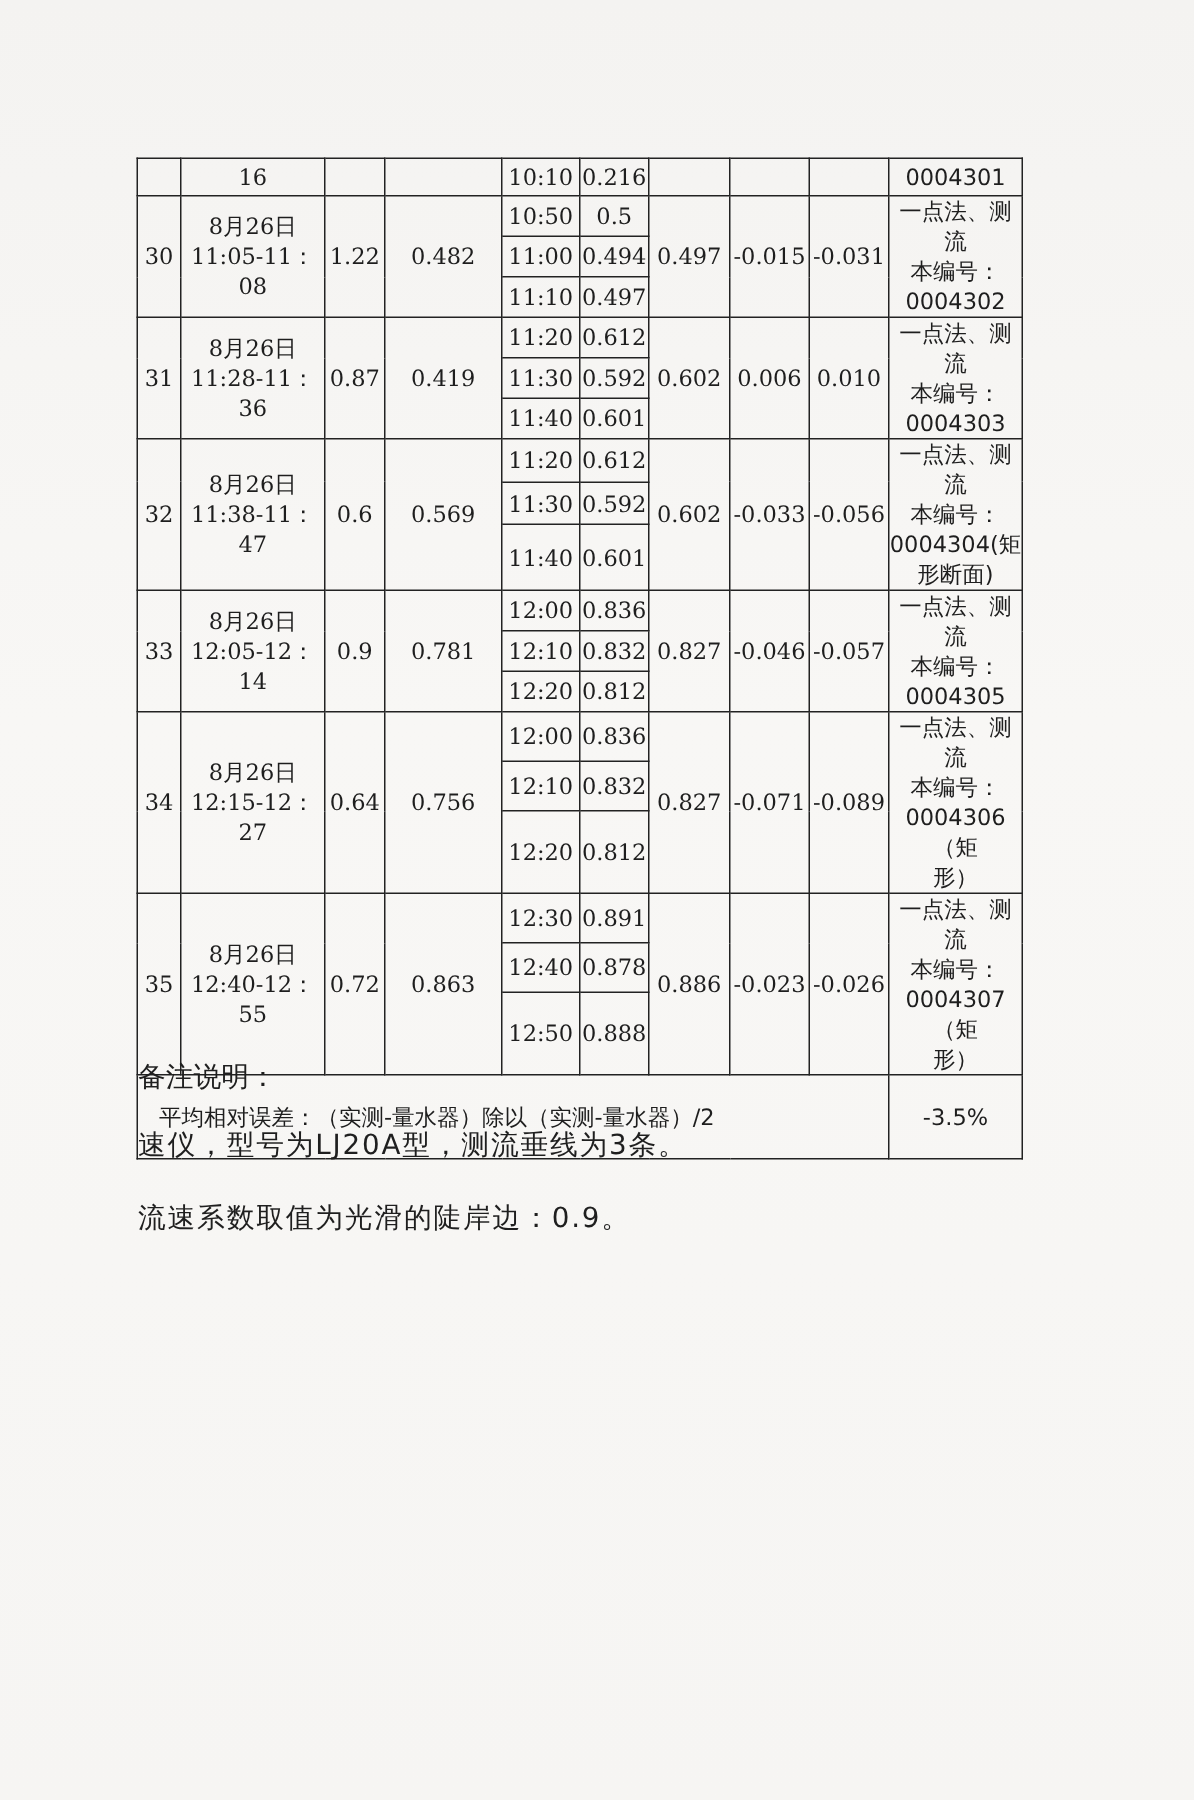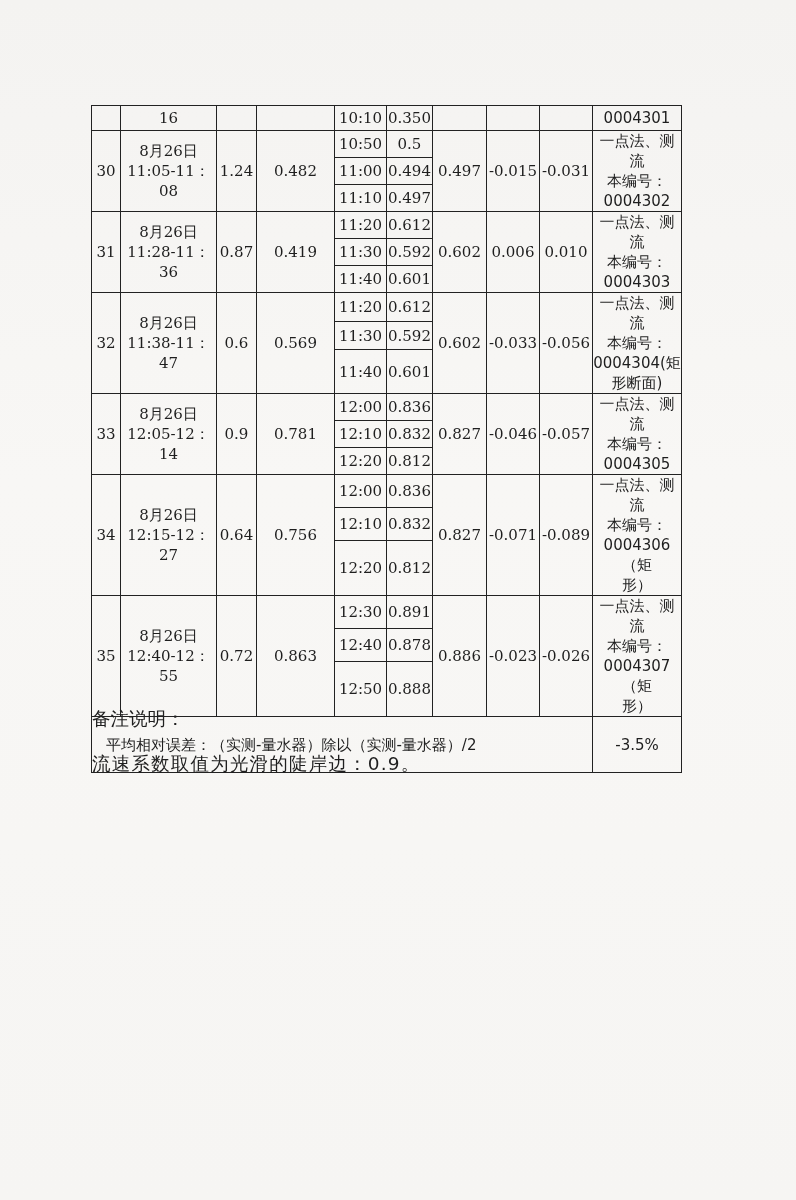--- a/index.html
+++ b/index.html
@@ -40,35 +40,35 @@
         <col style="width:89px">
   </colgroup>
 
   <tbody>
         <tr style="height:25px">
     <td></td>
     <td>16</td>
     <td></td>
     <td></td>
     <td>10:10</td>
-    <td>0.350</td>
+    <td>0.216</td>
     <td></td>
     <td></td>
     <td></td>
     <td class="note">0004301</td>
   </tr>
 
   <tr style="height:25px">
     <td rowspan="3">30</td>
     <td rowspan="3" class="dt">
             <div>8月26日</div>
             <div>11:05-11：</div>
             <div>08</div>
           </td>
-    <td rowspan="3">1.24</td>
+    <td rowspan="3">1.22</td>
     <td rowspan="3">0.482</td>
     <td>10:50</td>
     <td>0.5</td>
     <td rowspan="3">0.497</td>
     <td rowspan="3">-0.015</td>
     <td rowspan="3">-0.031</td>
     <td rowspan="3" class="note">
             <div>一点法、测流</div>
             <div>本编号：</div>
             <div>0004302</div>
@@ -233,16 +233,17 @@
 
   <tr style="height:56px">
     <td colspan="9" class="summary-label">平均相对误差：（实测-量水器）除以（实测-量水器）/2</td>
     <td class="summary-val">-3.5%</td>
   </tr>
 </tbody>
     </table>
 
 <div class="remarks">
   <div class="title">备注说明：</div>
+  <p>速仪，型号为LJ20A型，测流垂线为3条。</p>
   <p>流速系数取值为光滑的陡岸边：0.9。</p>
 </div>
 
 </div>
 
 </body></html>

